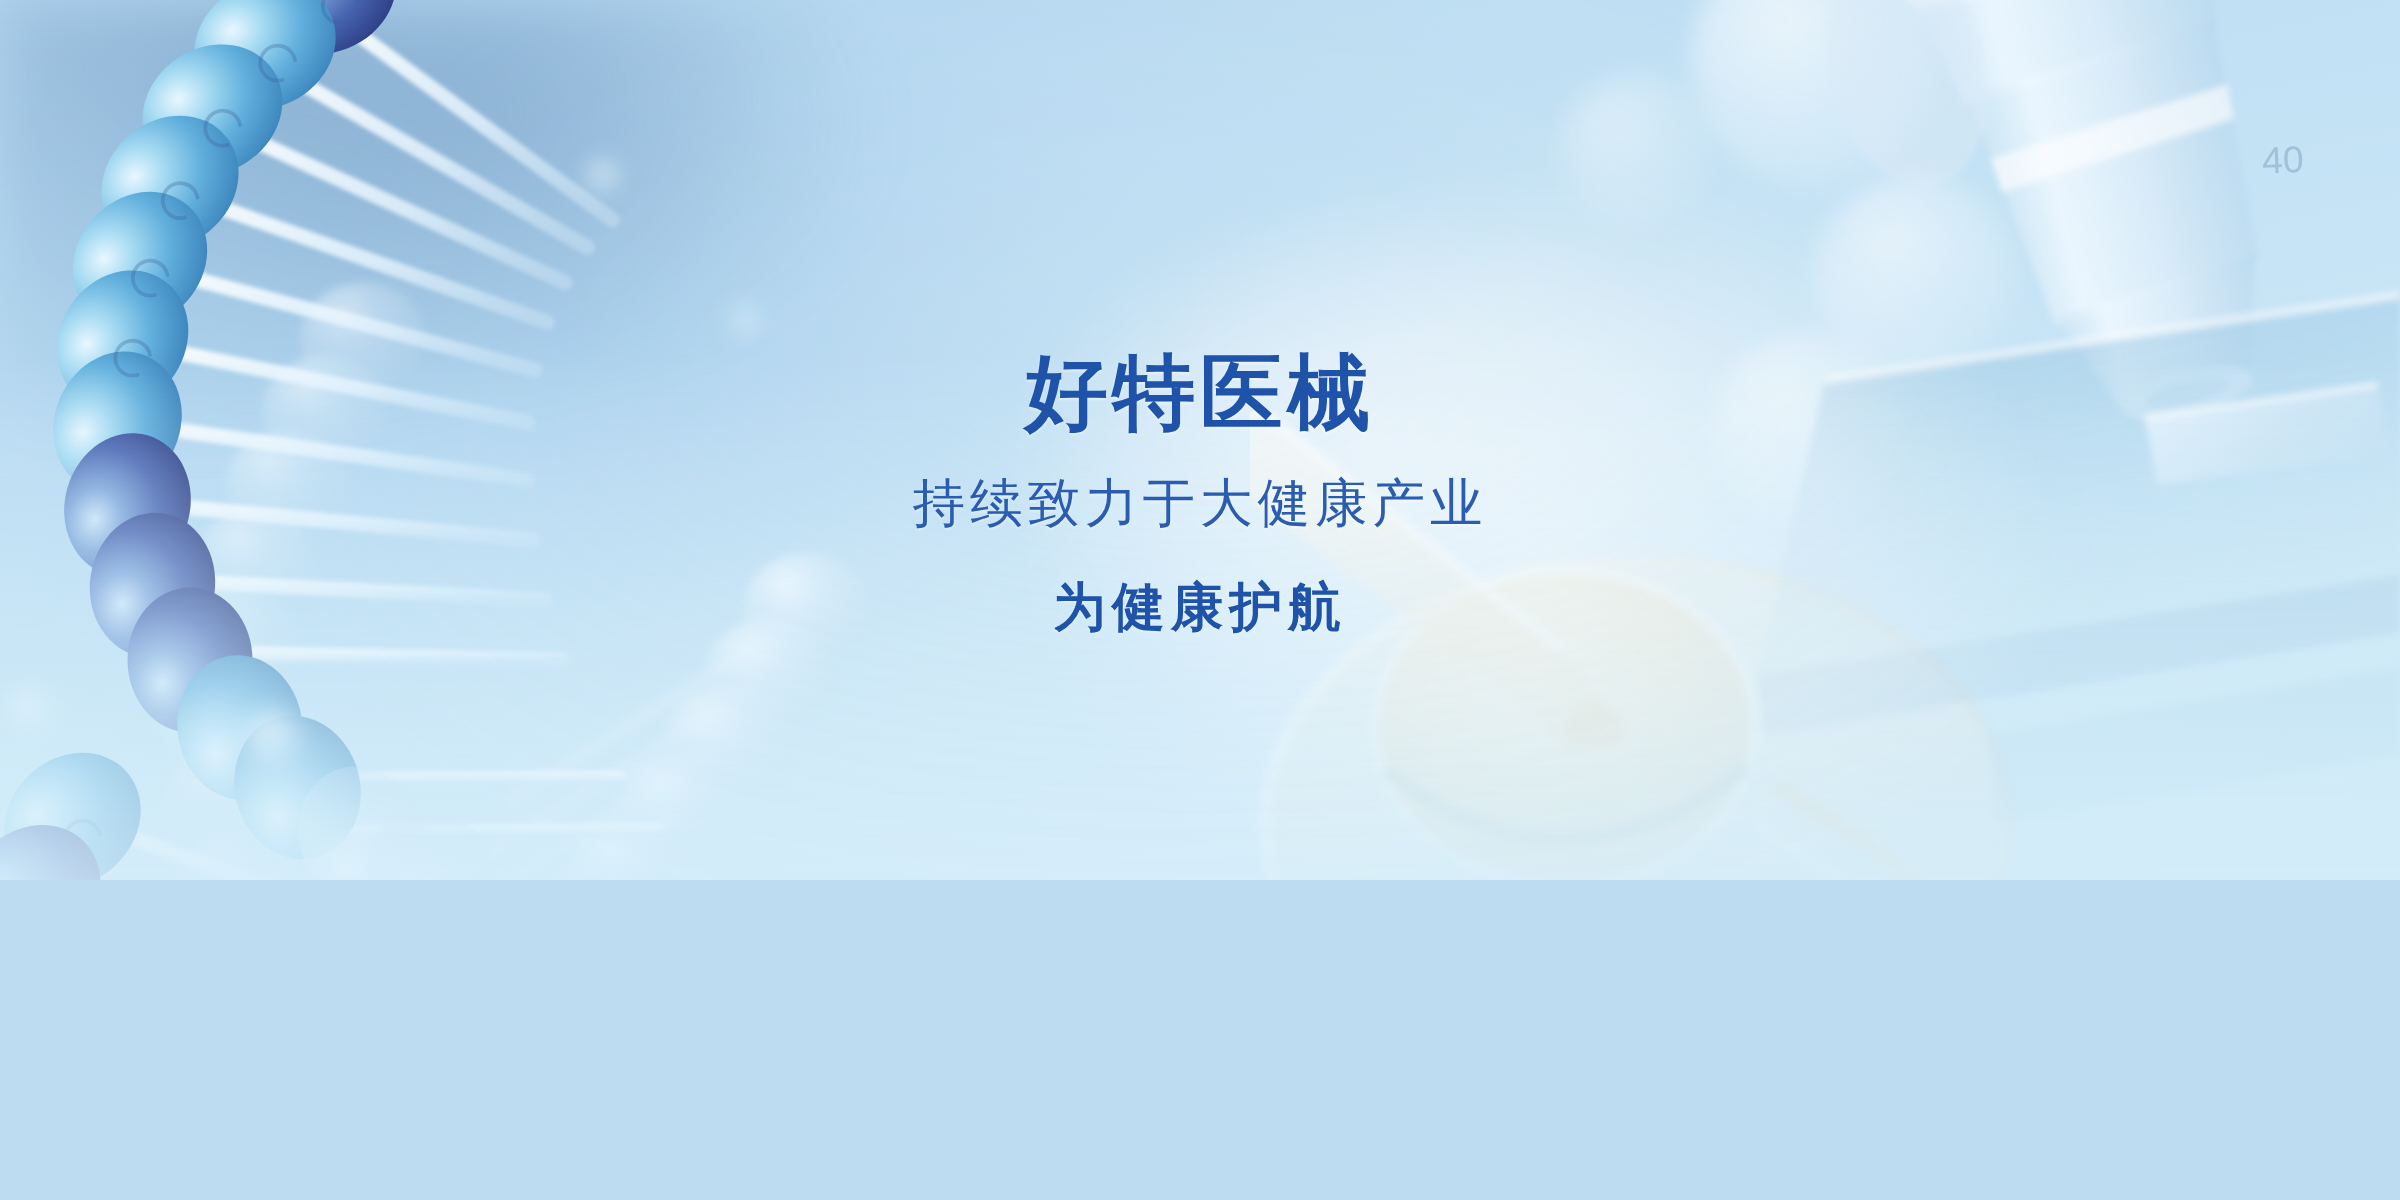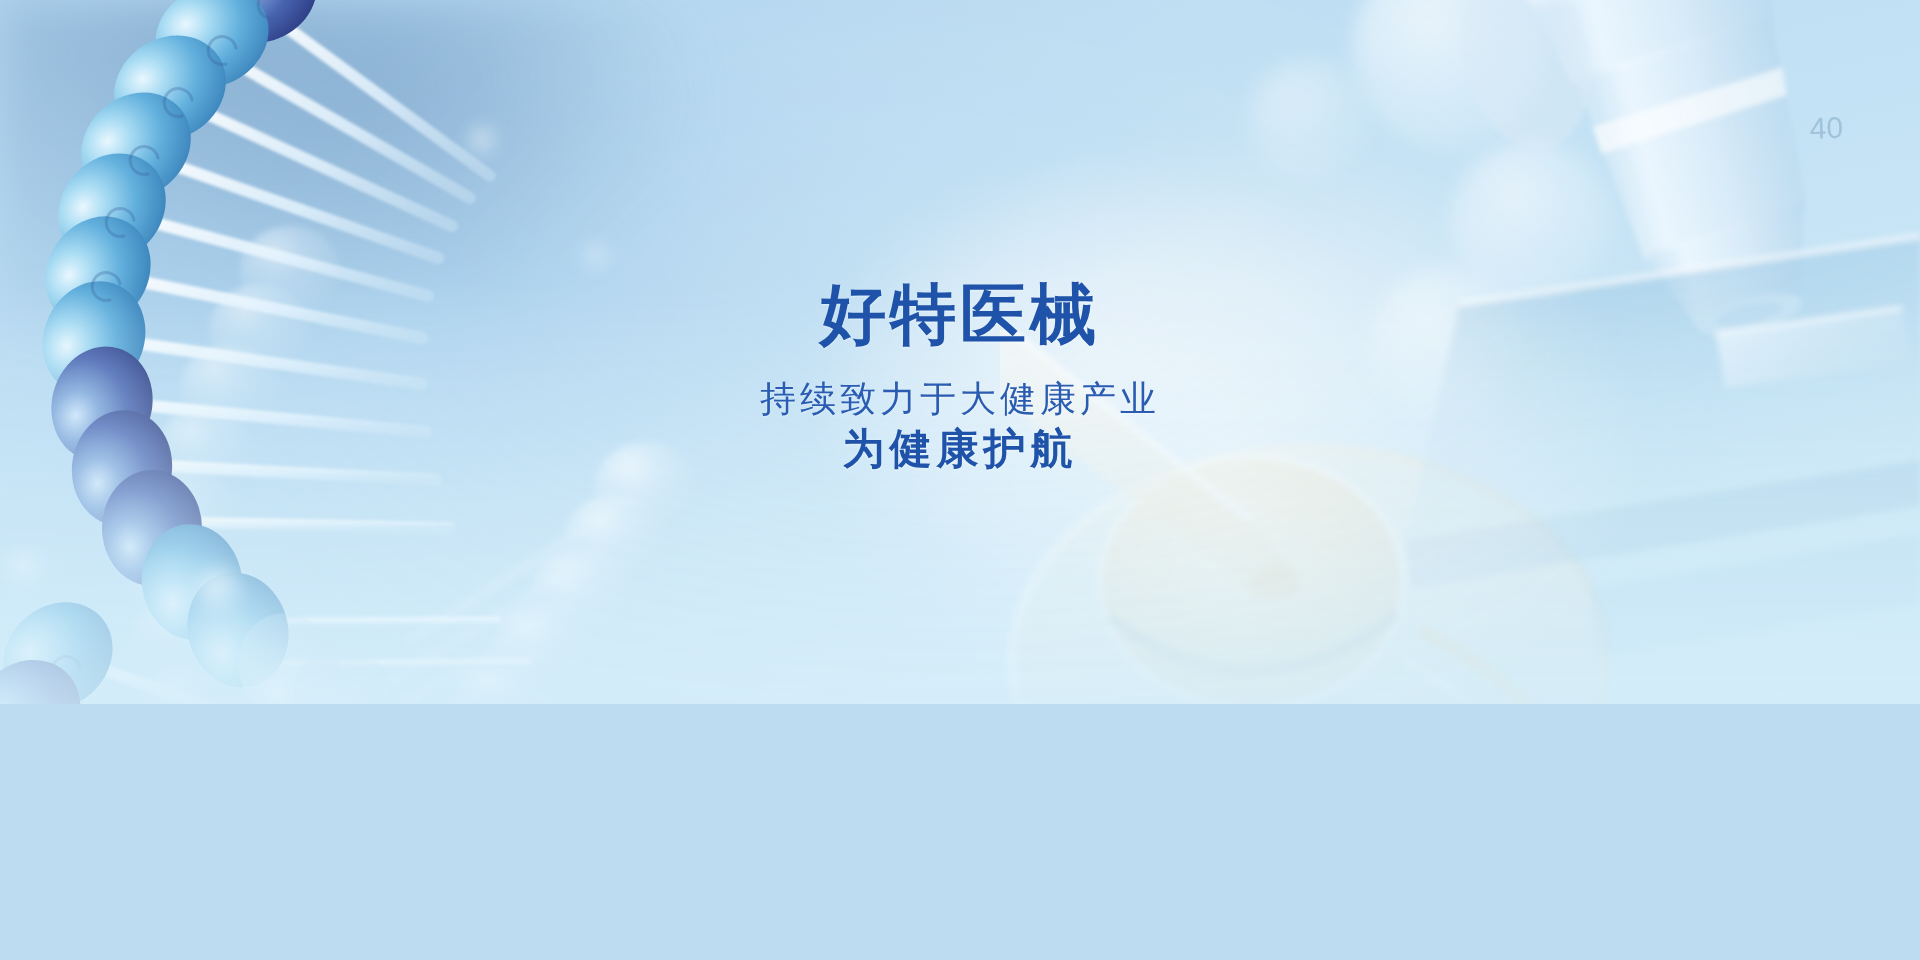--- a/index.html
+++ b/index.html
@@ -107,28 +107,29 @@
   .title-main {
     font-size:66px;
     font-weight:bold;
     letter-spacing:4px;
     line-height:1.18;
     color:#1f53aa;
     text-shadow:0 1px 2px rgba(255,255,255,0.45);
   }
   .title-sub {
     margin-top:22px;
-    font-size:36px;
+    font-size:42px;
     font-weight:400;
     letter-spacing:4px;
     line-height:1.3;
     color:#2a5db2;
     text-shadow:0 1px 2px rgba(255,255,255,0.40);
   }
   .title-slogan {
+    margin-top:30px;
     font-size:42px;
     font-weight:bold;
     letter-spacing:5px;
     line-height:1.25;
     color:#1f53aa;
     text-shadow:0 1px 2px rgba(255,255,255,0.45);
   }
 
   
   .vignette {

